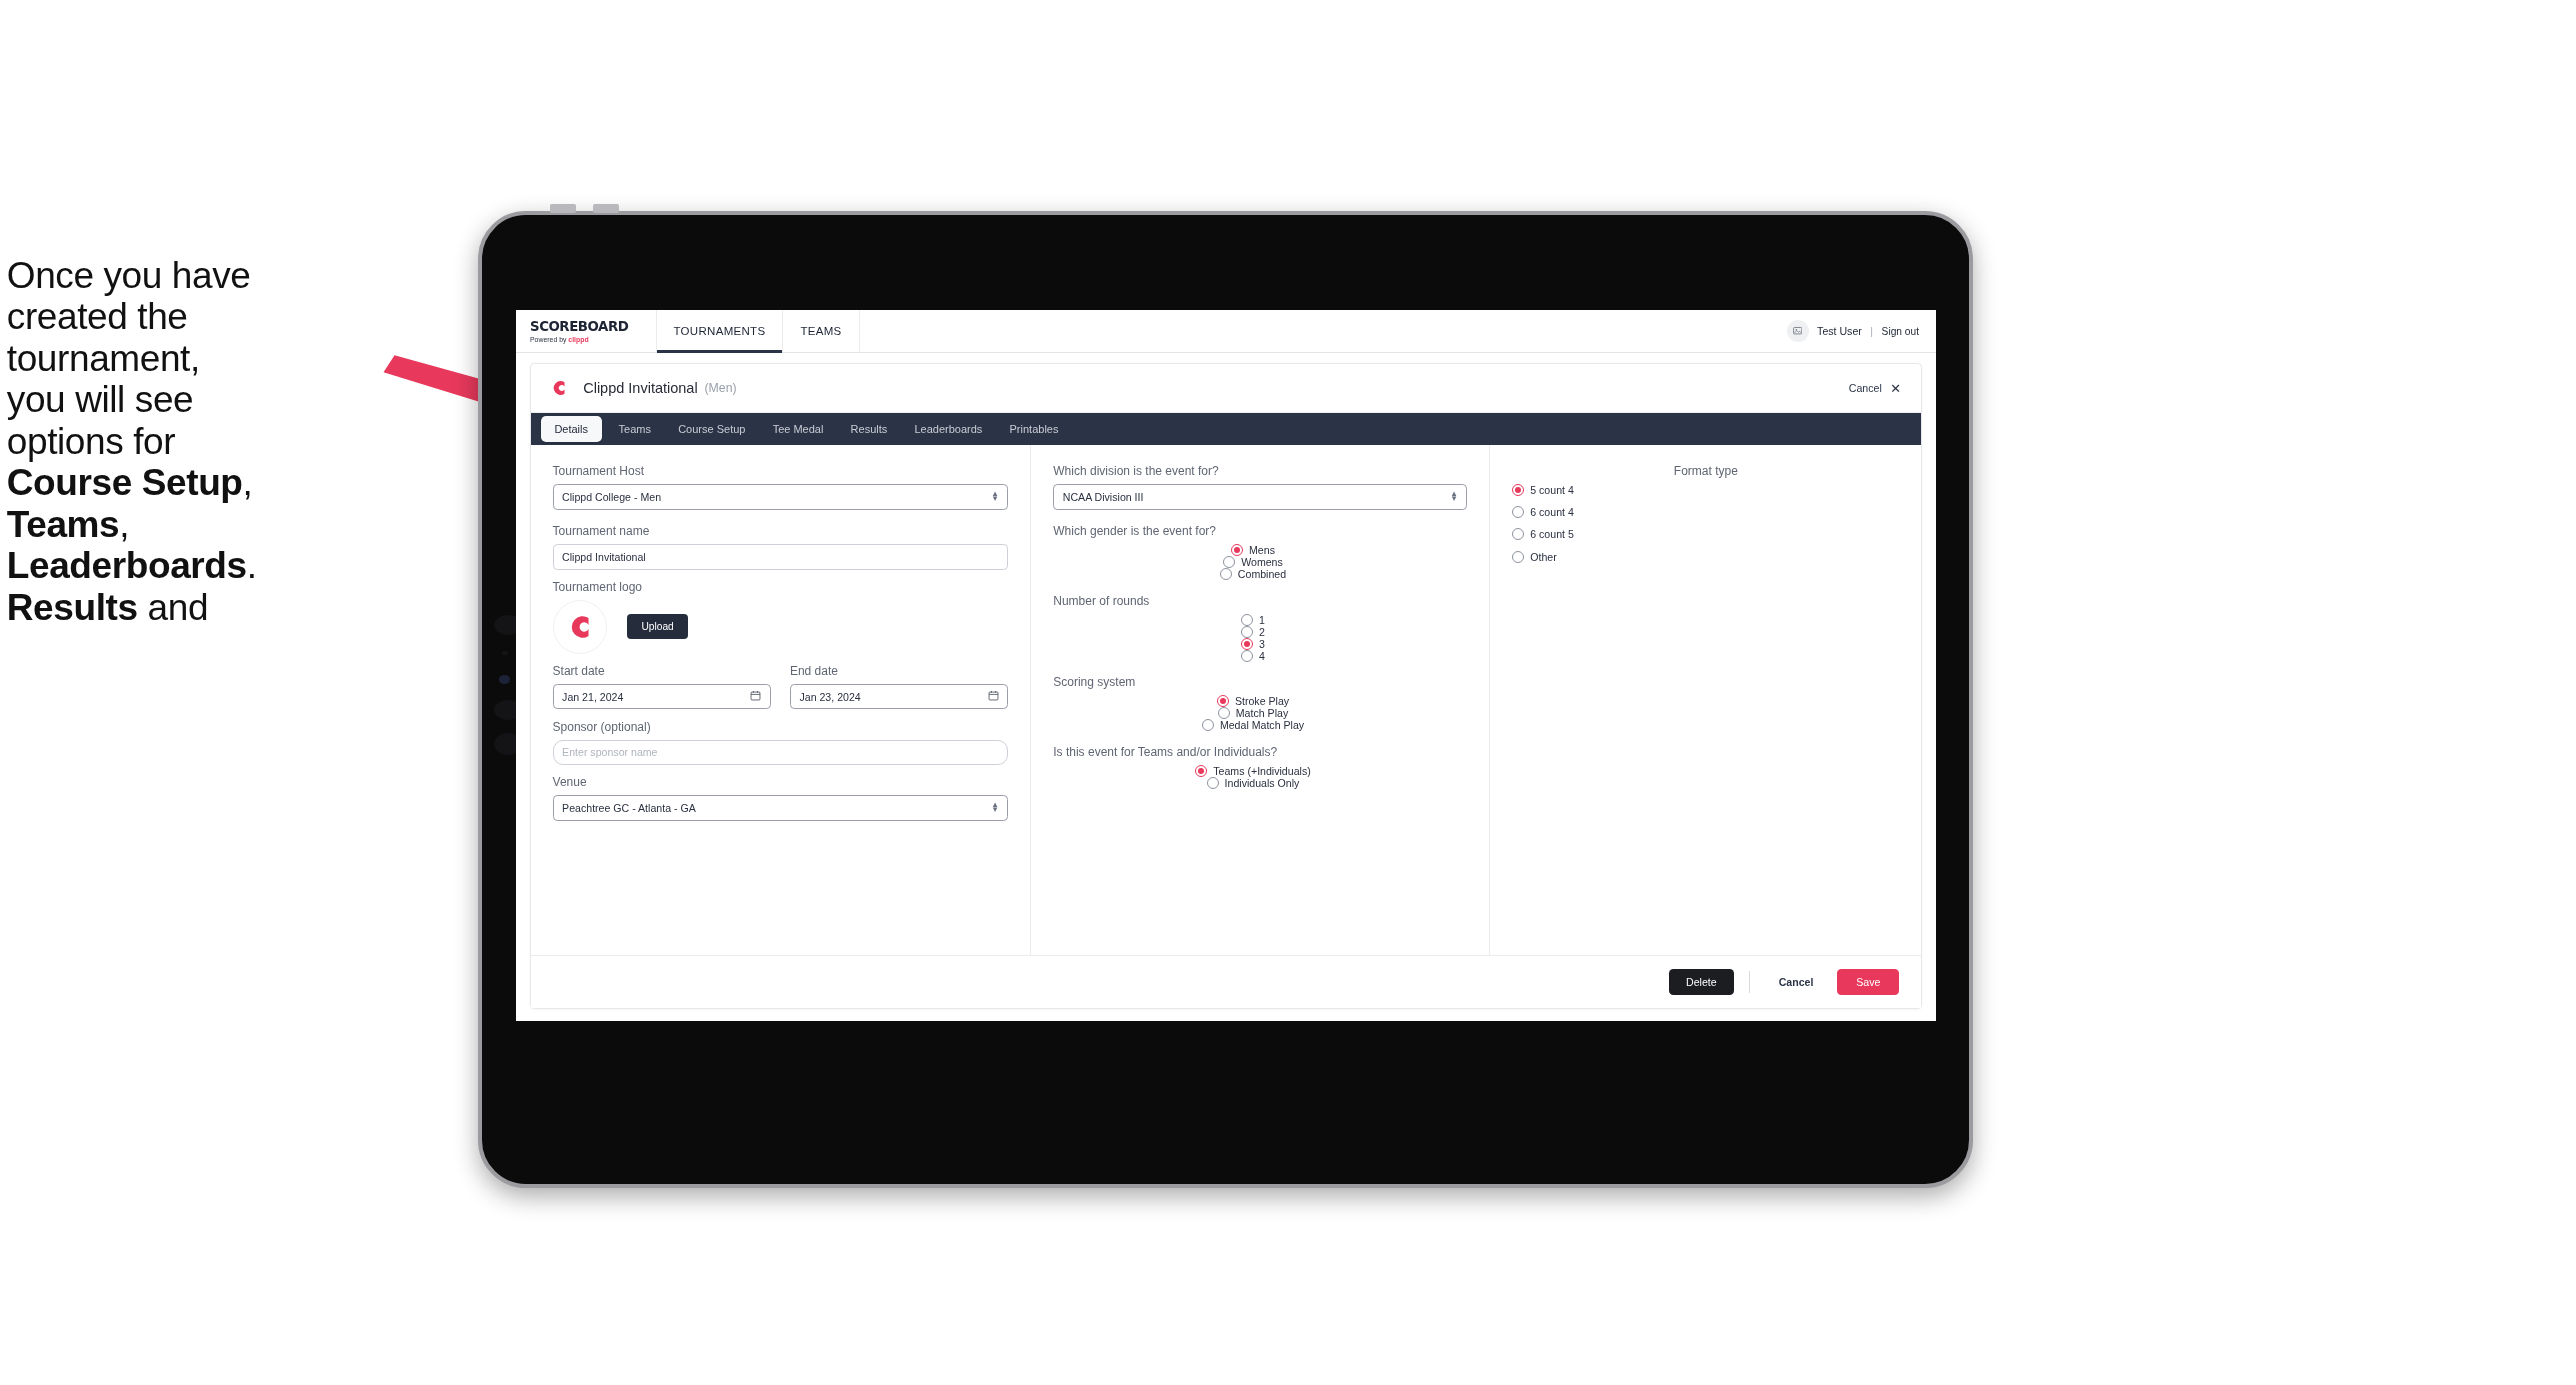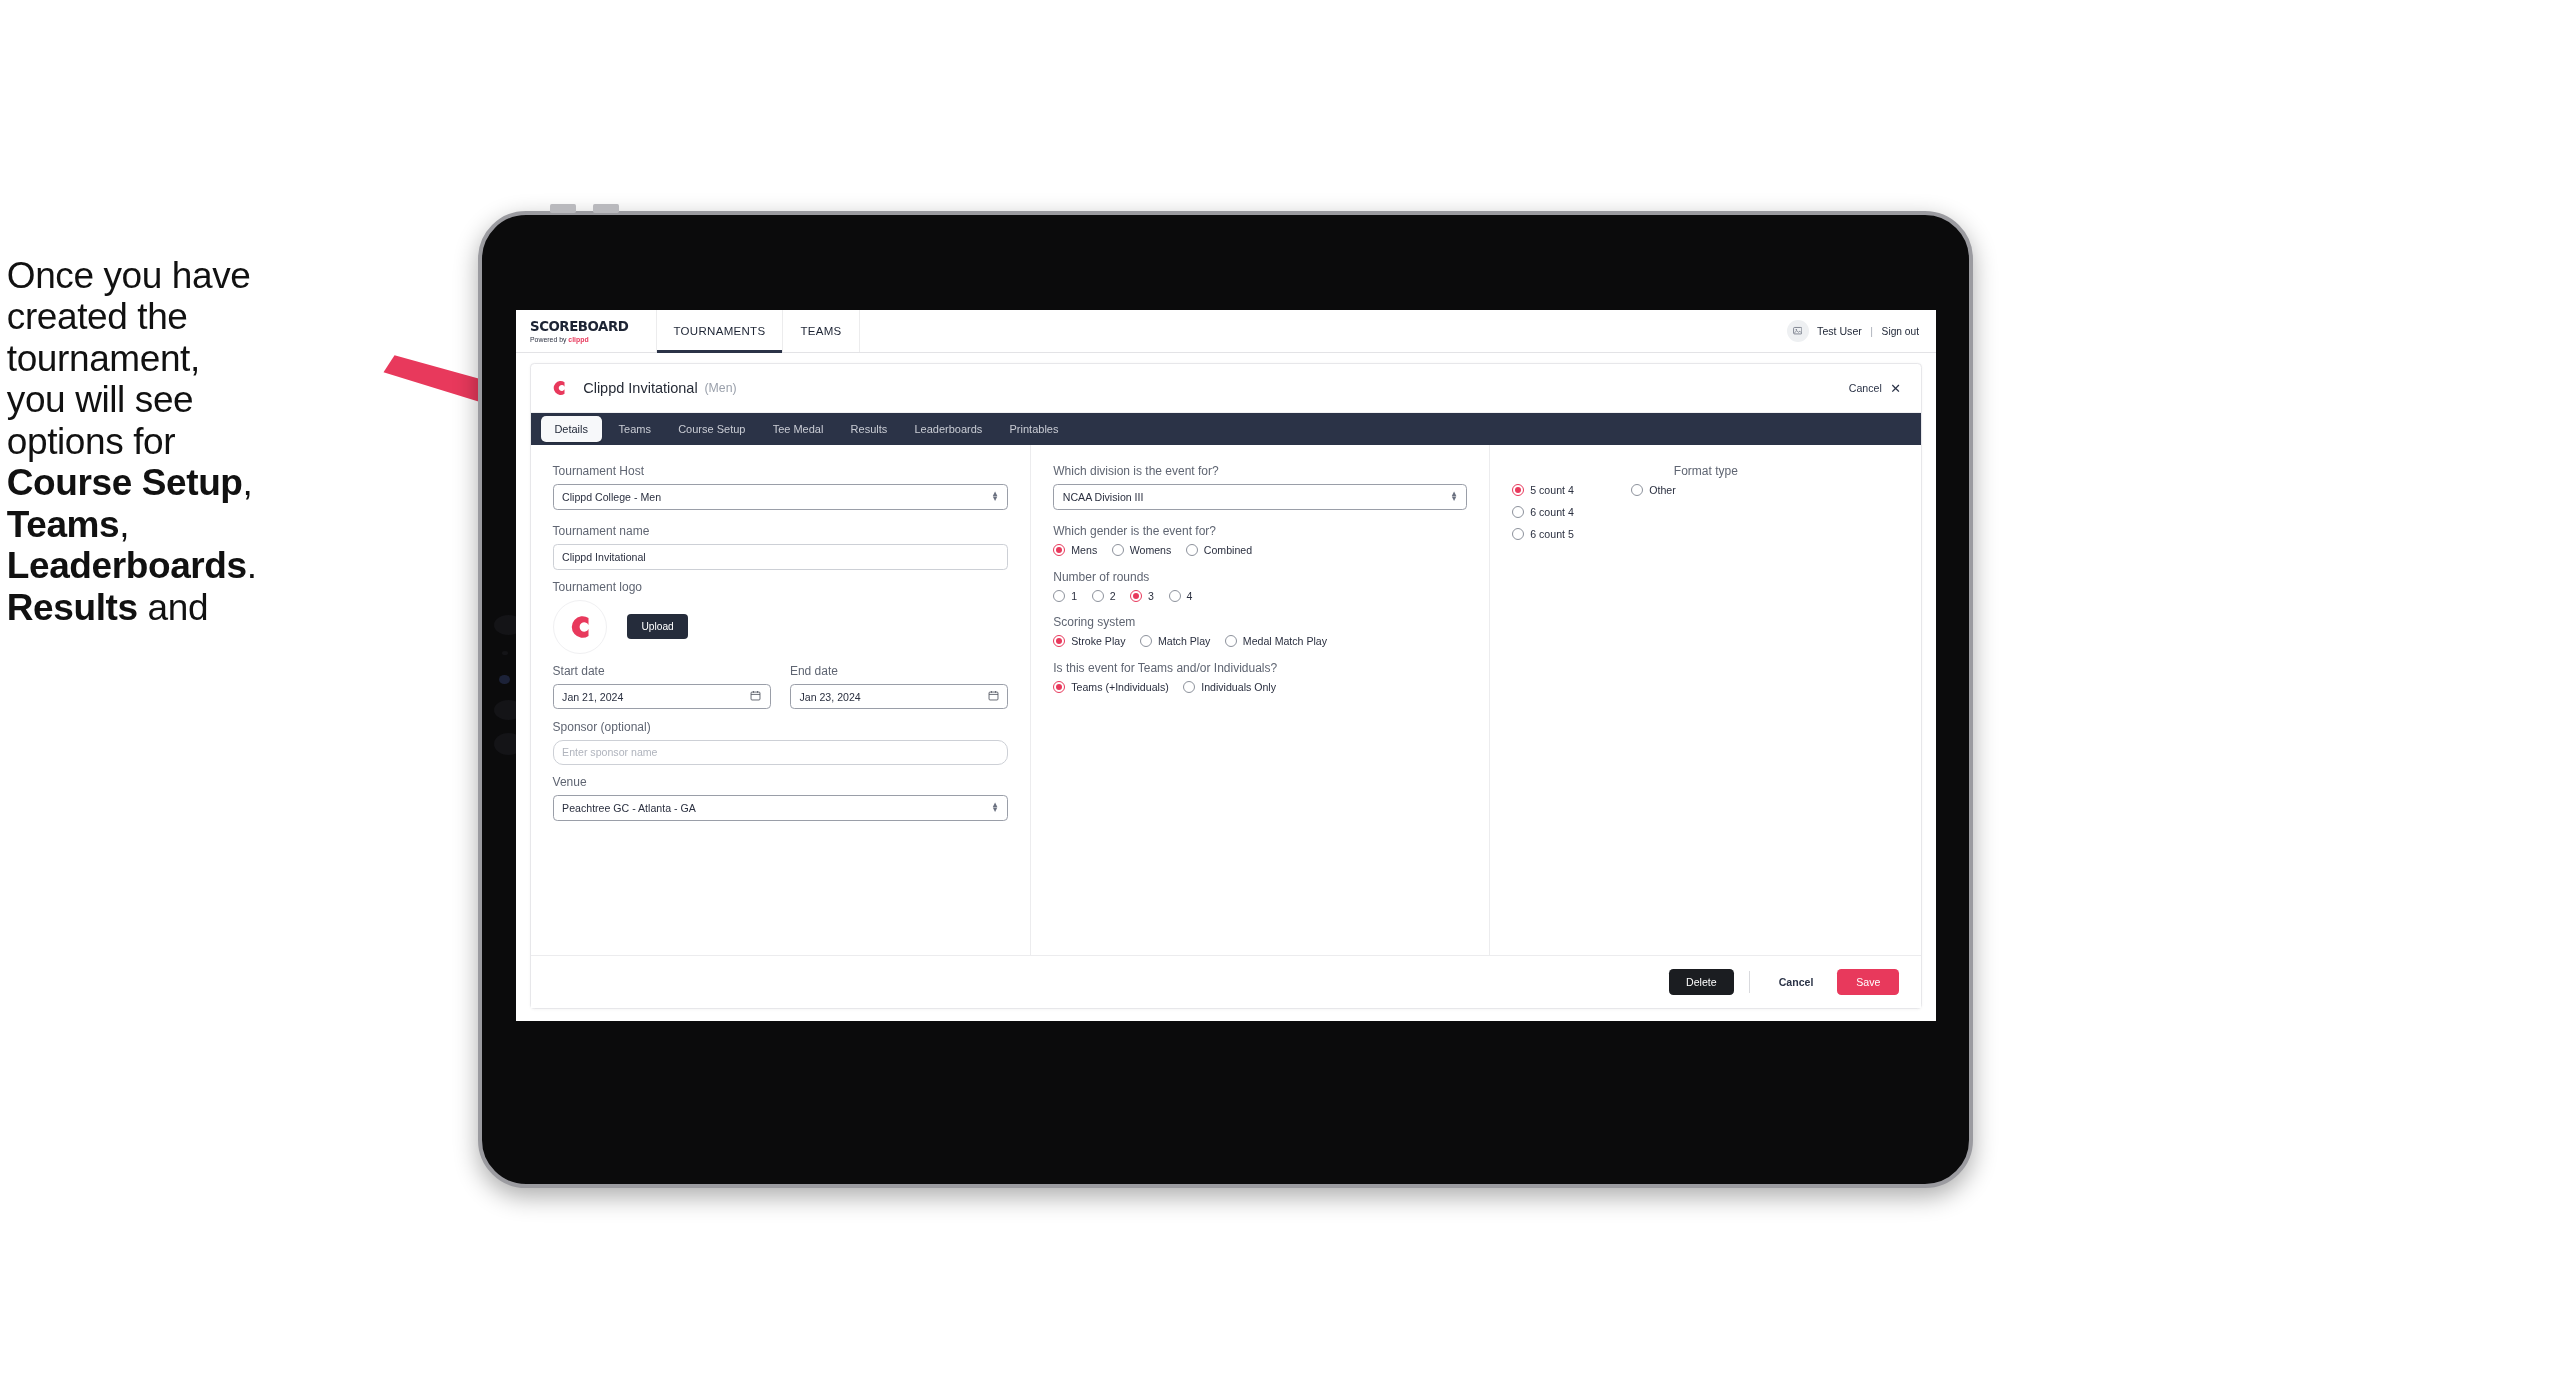--- a/index.html
+++ b/index.html
@@ -167,36 +167,36 @@
     border:0.9px solid #f0f0f2; display:flex; align-items:center; justify-content:center;
     background:#fff;
   }
   .upload-btn {
     background:#252c3b; color:#fff; font-size:10.2px;
     padding: 6.8px 14.5px; border-radius:4px; cursor:pointer;
   }
   .date-row { display:flex; gap:19px; }
   .date-col { flex:1; }
 
-  .radio-row { display:flex; align-items:center; flex-wrap:wrap; gap-row:6.8px; }
+  .radio-row { display:flex; align-items:center; flex-wrap:wrap; gap-row:6.8px;flex-direction:column; }
   .radio-item { display:flex; align-items:center; margin-right:14.5px; cursor:pointer; }
   .radio {
     width:12px; height:12px; border-radius:50%;
     border:1.1px solid #8d929c; background:#fff;
     margin-right:6px; flex:none;
     display:flex; align-items:center; justify-content:center;
   }
   .radio.on { border-color:#e8395c; }
   .radio.on::after {
     content:""; width:6px; height:6px; border-radius:50%; background:#e8395c;
   }
   .radio-label { font-size:10.6px; color:#2b3040; }
   .r-block { margin-bottom:3.4px; }
 
-  .fmt-wrap { display:flex; }
+  .fmt-wrap { display:flex;flex-direction:column; }
   .fmt-left { width:119px; }
   .fmt-right { }
   .fmt-item { display:flex; align-items:center; margin-bottom:10.2px; cursor:pointer; }
 
   
   #footer {
     height:53px; border-top:0.9px solid #ececee;
     display:flex; align-items:center; justify-content:flex-end;
     padding-right:22px; gap:0; background:#fff;
   }

